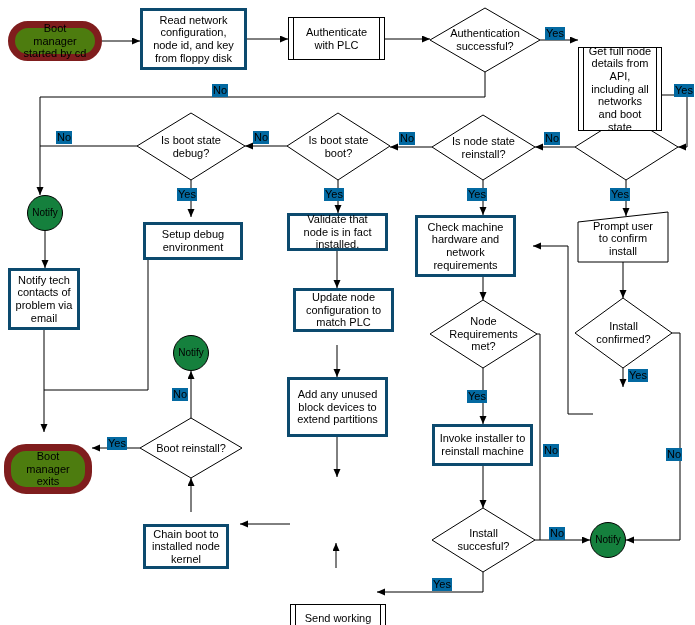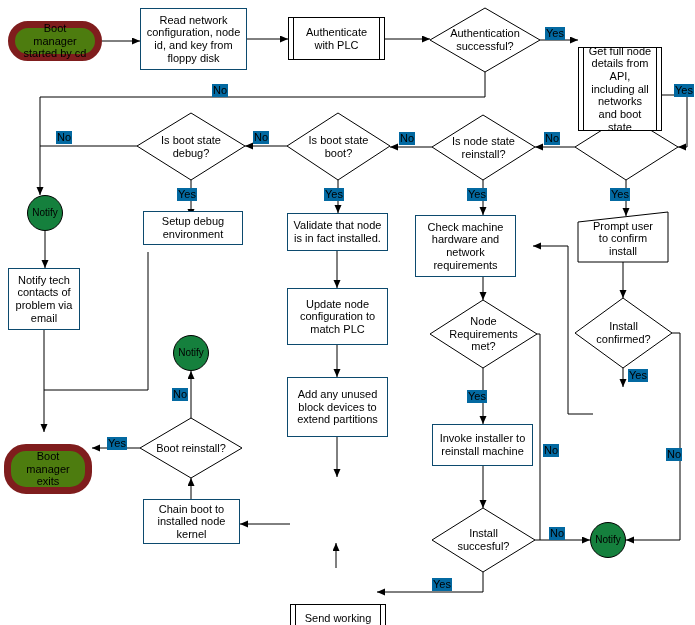--- a/index.html
+++ b/index.html
@@ -8,21 +8,21 @@
     width:695px; height:625px; position:relative; overflow:hidden;
     font-family:"Liberation Sans","DejaVu Sans",sans-serif;
     font-size:11px; color:#000;
   }
   #canvas { position:absolute; left:0; top:0; width:695px; height:625px; }
   svg.wires { position:absolute; left:0; top:0; }
   .node {
     position:absolute; display:flex; align-items:center; justify-content:center;
     text-align:center; line-height:1.15;
   }
-  .process { background:#fff; border:1px solid #0c4a6e; padding:16px 4px; }
+  .process { background:#fff; border:3px solid #0c4a6e; padding:16px 4px; }
   .plc { background:#fff; border:1px solid #000; position:relative; padding:10px 9px; }
   .plc::before, .plc::after {
     content:""; position:absolute; top:0; bottom:0; width:0; border-left:1px solid #000;
   }
   .plc::before { left:4px; }
   .plc::after  { right:4px; }
   .terminator { background:#4d7c0f; border:7px solid #7f1d1d; border-radius:22px; padding:2px 6px; }
   .circle { background:#15803d; border:1px solid #000; border-radius:50%; font-size:10px; }
   .decision, .manual { background:transparent; border:none; padding:0 13px; }
   .elabel { position:absolute; background:#0369a1; padding:0 1px; line-height:13px; }
@@ -96,27 +96,27 @@
   <div class="node plc" style="left:578px;top:4px;width:84px;height:84px">Get full node details from API, including all networks and boot state</div>
 
   <div class="node decision" style="left:432px;top:115px;width:103px;height:65px">Is node state reinstall?</div>
   <div class="node decision" style="left:287px;top:113px;width:103px;height:67px">Is boot state boot?</div>
   <div class="node decision" style="left:137px;top:113px;width:108px;height:67px">Is boot state debug?</div>
 
   <div class="node circle" style="left:27px;top:195px;width:36px;height:36px">Notify</div>
   <div class="node process" style="left:8px;top:268px;width:72px;height:62px">Notify tech contacts of problem via email</div>
   <div class="node terminator" style="left:4px;top:444px;width:88px;height:50px">Boot manager exits</div>
 
-  <div class="node process" style="left:143px;top:211px;width:100px;height:19px">Setup debug environment</div>
+  <div class="node process" style="left:143px;top:222px;width:100px;height:19px">Setup debug environment</div>
   <div class="node circle" style="left:173px;top:335px;width:36px;height:36px">Notify</div>
   <div class="node decision" style="left:140px;top:418px;width:102px;height:60px">Boot reinstall?</div>
-  <div class="node process" style="left:143px;top:499px;width:97px;height:45px">Chain boot to installed node kernel</div>
+  <div class="node process" style="left:143px;top:524px;width:86px;height:45px">Chain boot to installed node kernel</div>
 
   <div class="node process" style="left:287px;top:213px;width:101px;height:38px">Validate that node is in fact installed.</div>
-  <div class="node process" style="left:287px;top:288px;width:101px;height:57px">Update node configuration to match PLC</div>
+  <div class="node process" style="left:293px;top:288px;width:101px;height:44px">Update node configuration to match PLC</div>
   <div class="node process" style="left:287px;top:377px;width:101px;height:60px">Add any unused block devices to extend partitions</div>
   <div class="node plc" style="left:290px;top:477px;width:96px;height:66px">Send working hardware configuration to PLC</div>
 
   <div class="node process" style="left:415px;top:215px;width:101px;height:62px">Check machine hardware and network requirements</div>
   <div class="node decision" style="left:430px;top:300px;width:107px;height:68px">Node Requirements met?</div>
   <div class="node process" style="left:432px;top:424px;width:101px;height:42px">Invoke installer to reinstall machine</div>
   <div class="node decision" style="left:432px;top:508px;width:103px;height:64px">Install succesful?</div>
   <div class="node circle" style="left:590px;top:522px;width:36px;height:36px">Notify</div>
 
   <div class="node manual" style="left:578px;top:215px;width:90px;height:47px">Prompt user to confirm install</div>

